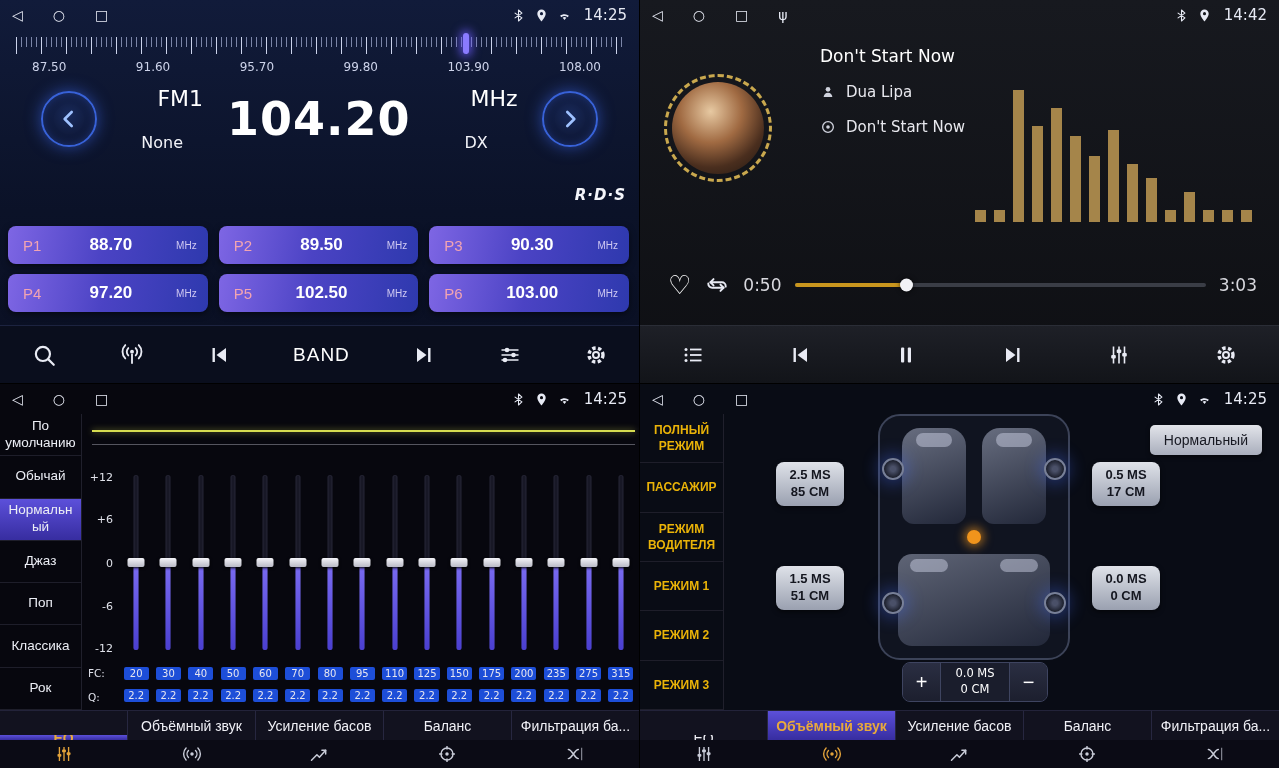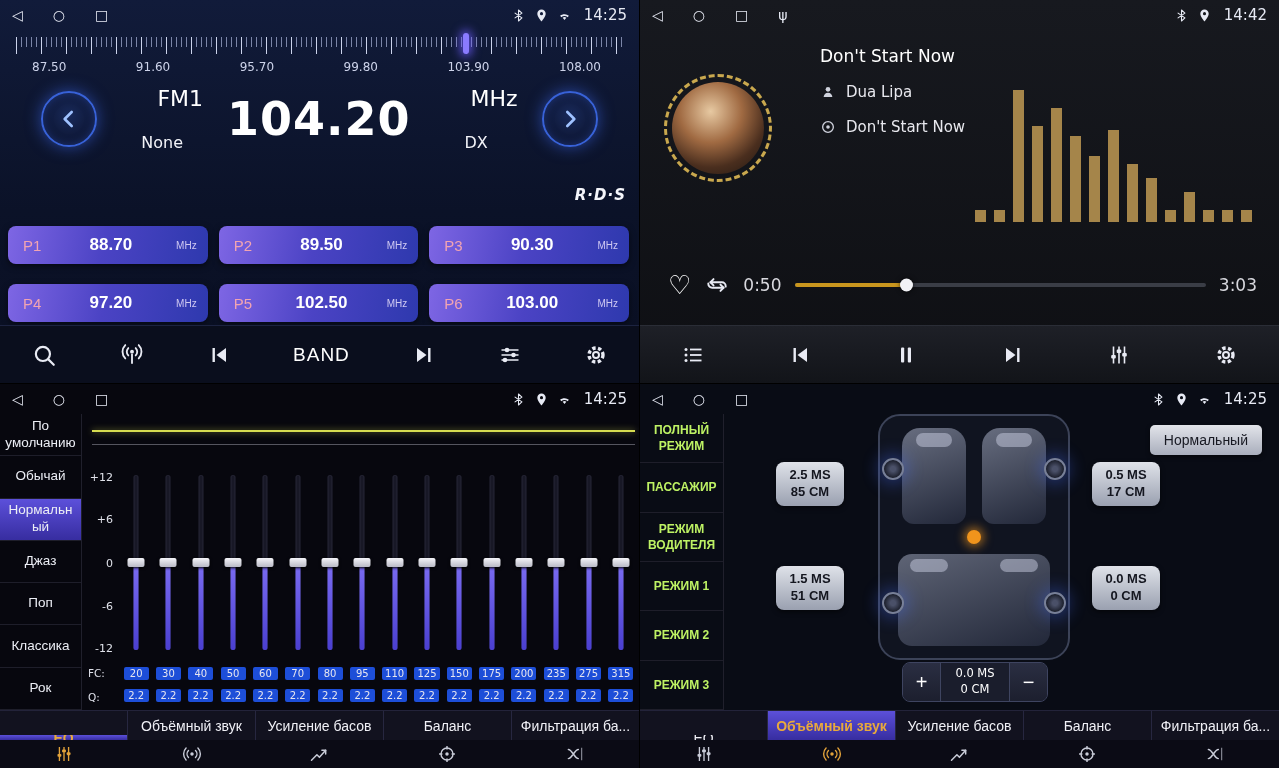--- a/index.html
+++ b/index.html
@@ -31,21 +31,21 @@
   .tune-row { position:absolute; top:86px; left:0; right:0; display:flex; justify-content:center; align-items:center; gap:24px; }
   .round-btn { width:56px; height:56px; border-radius:50%; border:2px solid #3862d8; color:#9fc2ff;
     background:radial-gradient(circle at 50% 42%, #18295a 0%, #0d1530 72%);
     box-shadow:0 0 16px rgba(64,112,255,.55), inset 0 0 10px rgba(64,112,255,.35);
     display:flex; align-items:center; justify-content:center; }
   .tune-col { display:flex; flex-direction:column; align-items:center; gap:22px; }
   .band-label { font-size:22px; color:#fff;margin-left:36px; }
   .sub-label { font-size:16px; color:#f2f3f8; }
   .freq-big { font-size:46px; font-weight:bold; letter-spacing:1px; color:#fff; }
   .rds-badge { position:absolute; right:13px; top:186px; font-size:15px; font-weight:800; font-style:italic; letter-spacing:1px; color:#f5f6fb; }
-  .presets-grid { position:absolute; left:8px; right:10px; top:226px; display:grid; grid-template-columns:repeat(3,1fr); gap:20px 11px; }
+  .presets-grid { position:absolute; left:8px; right:10px; top:226px; display:grid; grid-template-columns:repeat(3,1fr); gap:10px 11px; }
   .preset { height:38px; border:none; border-radius:8px; display:flex; align-items:center;
     background:linear-gradient(100deg,#7e66e4 0%,#4b43c4 48%,#2e39ae 100%);
     box-shadow:0 2px 6px rgba(0,0,0,.55); color:#fff; }
   .pid { width:48px; padding-left:15px; font-size:15px; color:#f2a4b2; text-align:left; }
   .pfreq { flex:1; text-align:center; font-size:17px; font-weight:bold; }
   .punit { width:42px; padding-right:11px; font-size:10px; color:#cfc9f2; text-align:right; }
   #radio-screen .toolbar { background:#0a0e1d; border-top:1px solid #1c2340; }
   .band-txt { font-size:19px; letter-spacing:1px; color:#fff; }
 
   
@@ -105,21 +105,21 @@
   .tab:first-child { border-left:none;margin-top:24px; }
   .tab.active { background:linear-gradient(180deg,#5c50da,#372da0); color:#e8a93c; font-weight:bold; }
   .ticons { position:absolute; left:0; right:0; bottom:0; height:28px; display:flex; background:#0b0b15; }
   .ticon { flex:1; display:flex; align-items:center; justify-content:center; color:#c9ccd8; background:none; border:none; }
   .ticon.active { color:#e2a23a; }
 
   
   #sur-screen { background:#090c15; }
   .menu { position:absolute; left:0; top:30px; width:84px; bottom:58px; border-right:1px solid #20202c; display:flex; flex-direction:column; }
   .menu-item { flex:1; display:flex; align-items:center; justify-content:center; text-align:center;
-    font-size:12px; font-weight:bold; color:#bef264; border-bottom:1px solid #1e1e2a; padding:0 3px; line-height:1.35;
+    font-size:12px; font-weight:bold; color:#eab308; border-bottom:1px solid #1e1e2a; padding:0 3px; line-height:1.35;
     background:none; border-left:none; border-right:none; border-top:none; }
   .normal-btn { position:absolute; right:17px; top:41px; padding:7px 14px; border:none; border-radius:5px;
     background:linear-gradient(180deg,#e2e4ea,#a9aebc); color:#171922; font-size:14px; box-shadow:0 2px 4px rgba(0,0,0,.5); }
   .car { position:absolute; left:238px; top:30px; width:192px; height:246px; border:2px solid #3c4358; border-radius:22px;
     background:rgba(24,28,44,.5); }
   .seat { position:absolute; top:12px; width:64px; height:96px; border-radius:18px 18px 12px 12px;
     background:linear-gradient(160deg, rgba(190,198,222,.5), rgba(88,98,132,.25)); }
   .seat::before { content:""; position:absolute; top:5px; left:50%; transform:translateX(-50%); width:36px; height:14px;
     border-radius:8px; background:rgba(212,218,238,.45); }
   .seat.l { left:22px; } .seat.r { right:22px; }

